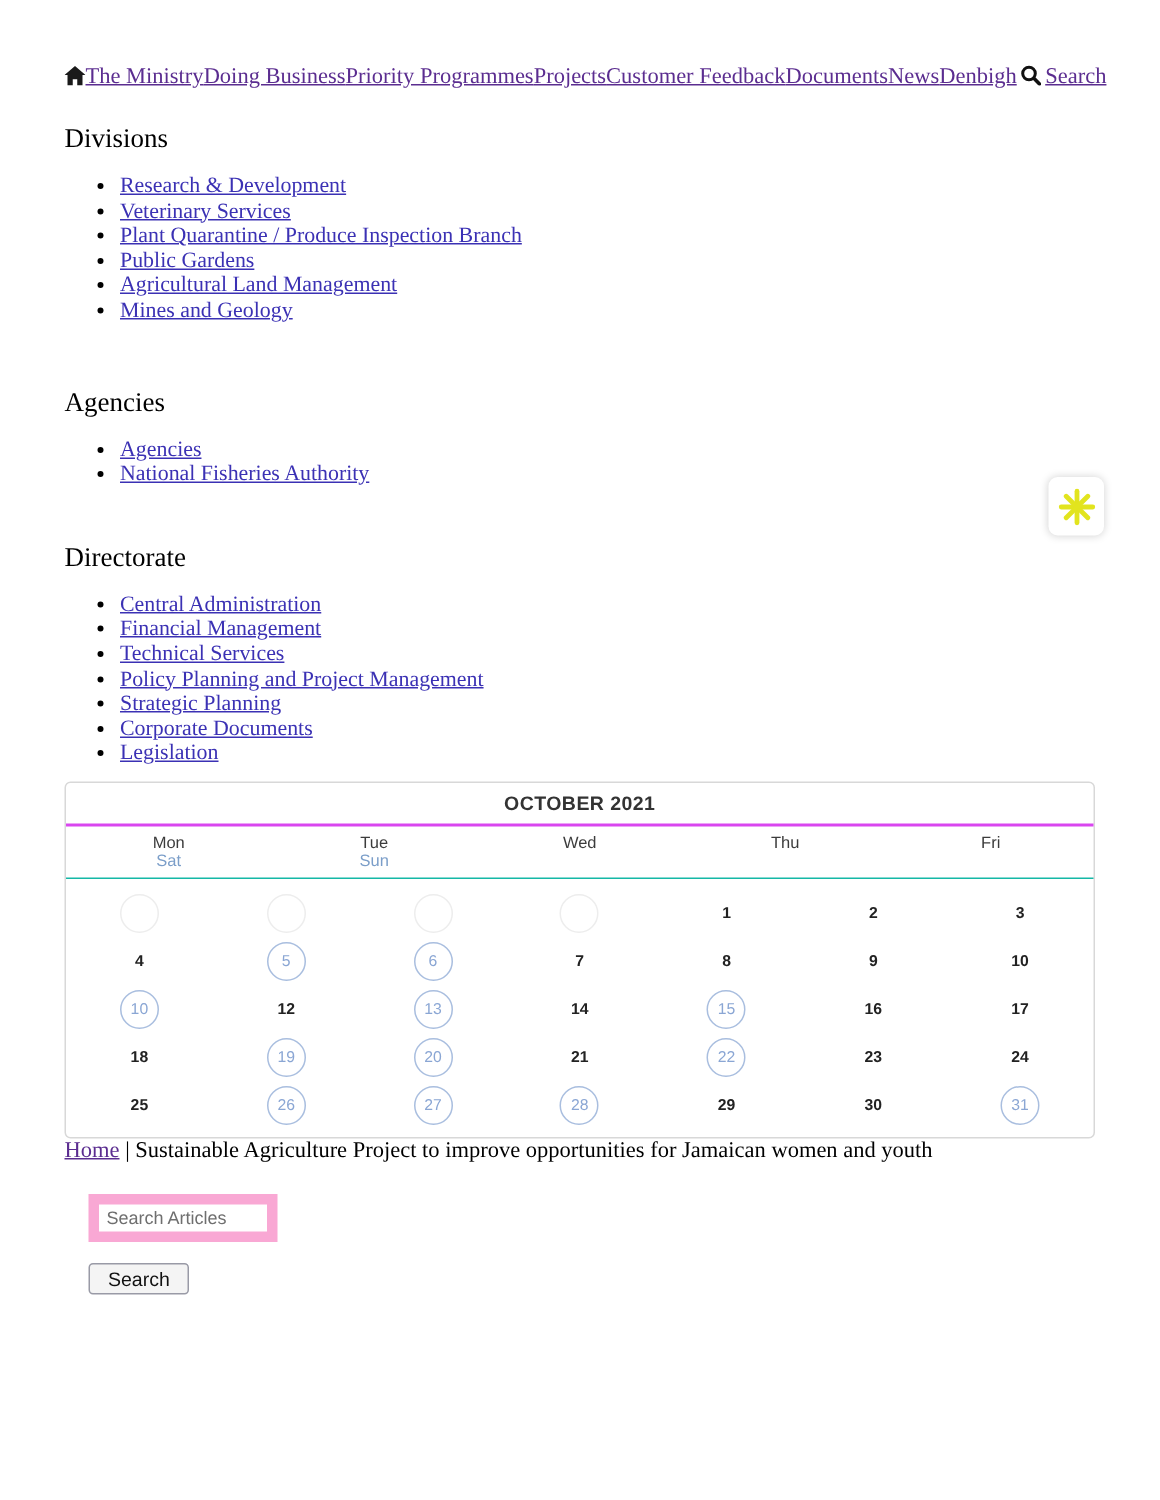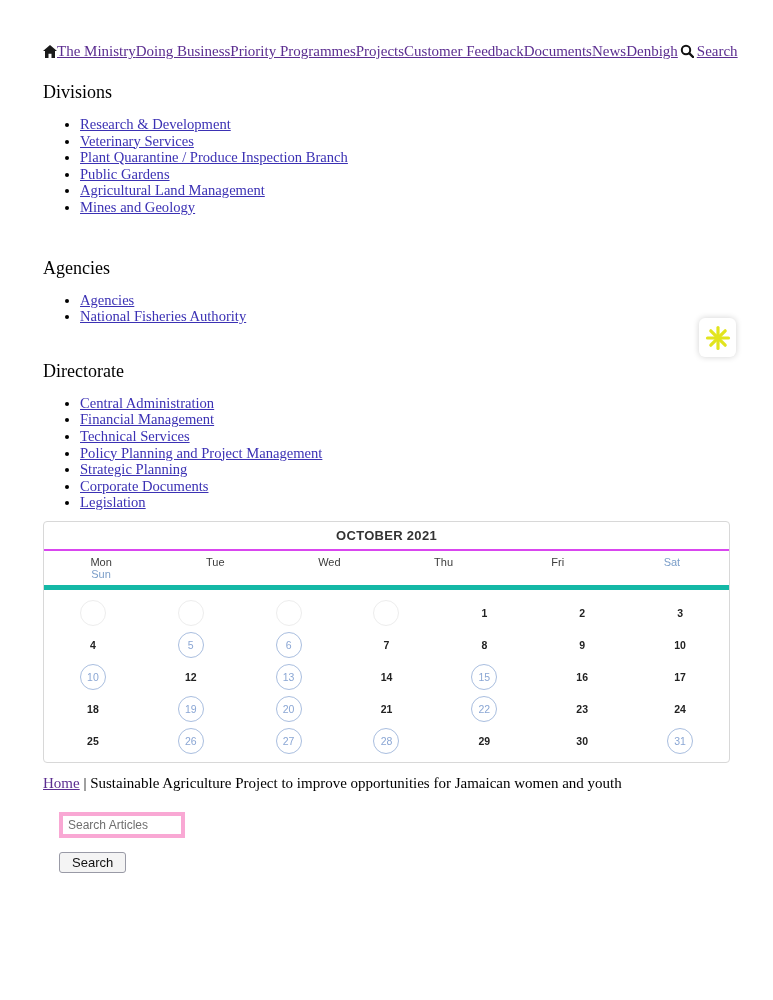--- a/index.html
+++ b/index.html
@@ -30,47 +30,47 @@
   .calendar {
     margin-top:10px; width:687px; background:#fff;
     border:1px solid #d8d8d8; border-radius:4px;
     font-family:"Liberation Sans", sans-serif;
   }
   .cal-title {
     text-align:center; font-size:13px; font-weight:700; color:#333;
     padding:6px 0; border-bottom:2px solid #d946ef; letter-spacing:.3px;
   }
   .cal-weekdays {
-    display:grid; grid-template-columns:repeat(6,1fr);
-    padding:5px 0; border-bottom:5px solid #14b8a6;
+    display:grid; grid-template-columns:repeat(5,1fr);
+    padding:5px 0; border-bottom:1px solid #14b8a6;
   }
   .wd { text-align:center; font-size:11px; color:#3c3c3c; }
   .wd.weekend { color:var(--weekend-header,#7b9ec9); }
   .cal-grid {
     display:grid; grid-template-columns:repeat(7,1fr);
     row-gap:6px; padding:10px 0 8px 0;
   }
   .cal-cell { display:flex; justify-content:center; align-items:center; height:26px; }
   .day {
     width:26px; height:26px; border-radius:50%;
     display:flex; align-items:center; justify-content:center; font-size:10.5px;
   }
   .day.plain { color:#222; font-weight:700; }
   .day.event { border:1px solid #a9bedf; color:var(--event-day,#8aa6d4); cursor:pointer; }
   .day.empty { border:1px solid #ededed; }
 
   
-  .breadcrumb { margin-top:12px; font-size:15px; }
+  .breadcrumb { margin-top:0; font-size:15px; }
   .breadcrumb a { color:var(--nav-link,#5b2d90); text-decoration:underline; }
 
   
   .search-area { margin:20px 0 0 16px; font-family:"Liberation Sans", sans-serif; }
   .search-area input {
     width:126px; font-size:12px; padding:2px 5px;
-    border:4px solid #f9a8d4; font-family:inherit; color:#333; background:#fff;
+    border:7px solid #f9a8d4; font-family:inherit; color:#333; background:#fff;
   }
   .search-area input::placeholder { color:#6f6f6f; }
   .search-area button {
     display:block; margin-top:14px; font-size:13px; padding:2px 12px;
     border:1px solid #999aa6; border-radius:3px; background:#f4f4f4;
     color:#111; font-family:inherit; cursor:pointer;
   }
 
   
   .a11y-widget {

